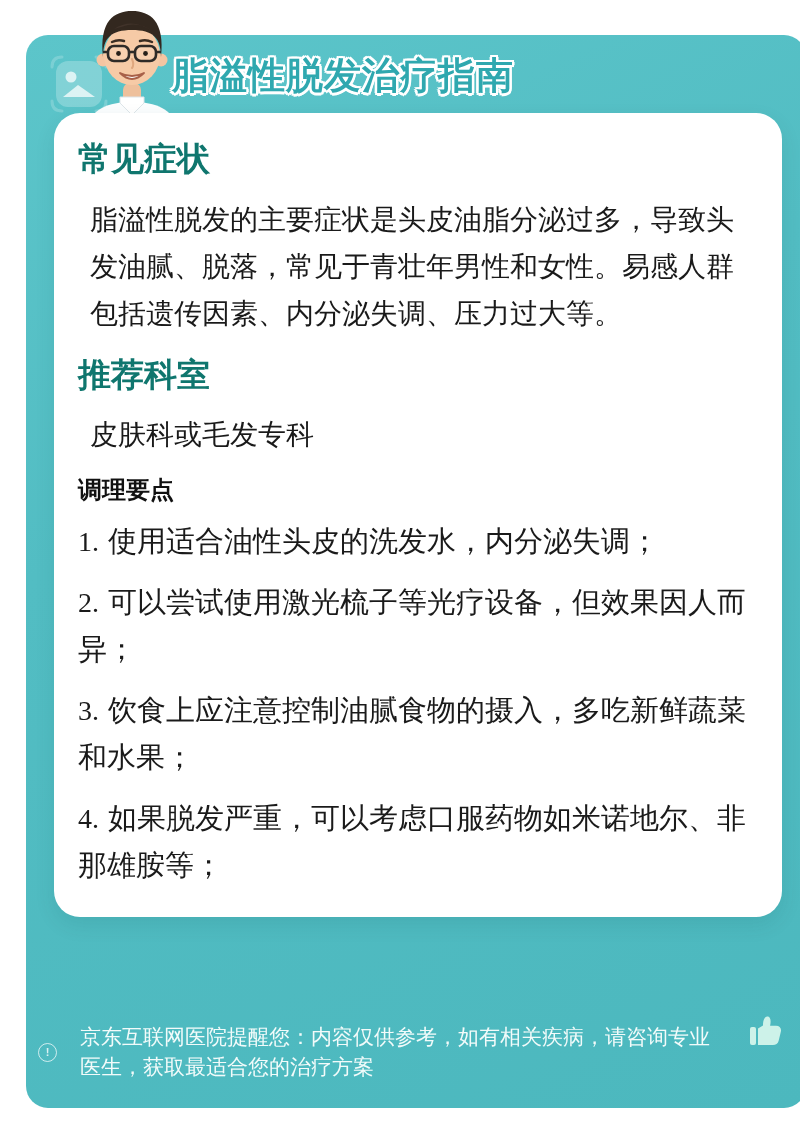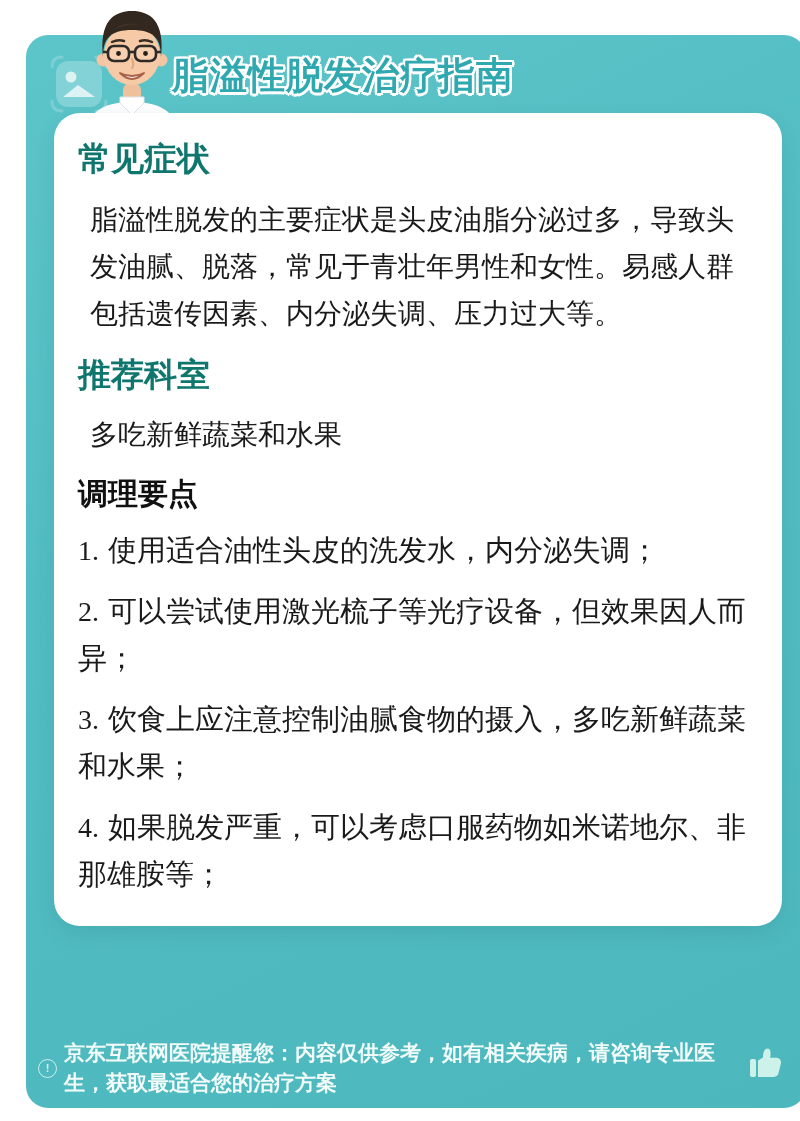--- a/index.html
+++ b/index.html
@@ -30,40 +30,40 @@
     position:absolute;left:28px;top:78px;width:728px;
     box-sizing:border-box;
     background:#ffffff;border-radius:26px;
     padding:24px 24px 28px 24px;
     z-index:2;
     box-shadow:0 8px 20px rgba(0,70,72,.10);
     color:#151515;
   }
   .h-big{font-size:33px;line-height:1.35;font-weight:700;margin:6px 0 14px;color:#0f766e;}
   .h-big.first{margin-top:0;}
-  .h-mid{font-size:30px;line-height:1.35;font-weight:800;margin:4px 0 12px;color:#111;}
+  .h-mid{font-size:24px;line-height:1.35;font-weight:800;margin:4px 0 12px;color:#111;}
   .body-p{font-size:28px;line-height:47px;margin:0 12px 16px;color:#1a1a1a;}
   .item{font-size:29px;line-height:47px;margin:0 0 14px;color:#1a1a1a;}
   .item:last-child{margin-bottom:0;}
   .item .num{font-family:"Liberation Serif",serif;font-size:28px;margin-right:9px;}
   
   .footer{
     position:absolute;left:12px;right:16px;bottom:10px;
     display:flex;align-items:center;gap:7px;z-index:1;
   }
   .info-icon{
     flex:0 0 auto;width:17px;height:17px;border-radius:50%;
     border:1.6px solid rgba(255,255,255,.72);
     color:rgba(255,255,255,.8);
     font-size:11px;font-weight:700;line-height:17px;text-align:center;
     align-self:center;
   }
   .disclaimer{
-    margin:0;flex:0 1 auto;max-width:684px;
-    font-size:21px;line-height:30px;color:#f2fbfa;font-weight:bold;
+    margin:16px;flex:0 1 auto;max-width:684px;
+    font-size:21px;line-height:30px;color:#f2fbfa;
   }
   .thumb{flex:0 0 auto;width:40px;height:40px;margin-left:auto;margin-right:6px;align-self:flex-start;margin-top:6px;}
 </style>
 </head>
 <body>
 
 <div class="bubble">
 
   <div class="img-icon">
     <svg width="62" height="62" viewBox="0 0 62 62">
@@ -114,21 +114,21 @@
     </svg>
   </div>
 
   <div class="title">脂溢性脱发治疗指南</div>
 
   <div class="card">
     <h2 class="h-big first">常见症状</h2>
     <p class="body-p">脂溢性脱发的主要症状是头皮油脂分泌过多，导致头发油腻、脱落，常见于青壮年男性和女性。易感人群包括遗传因素、内分泌失调、压力过大等。</p>
 
     <h2 class="h-big">推荐科室</h2>
-    <p class="body-p">多吃新鲜蔬菜和水果</p>
+    <p class="body-p">皮肤科或毛发专科</p>
 
     <h3 class="h-mid">调理要点</h3>
 
     <p class="item"><span class="num">1.</span><span>使用适合油性头皮的洗发水，内分泌失调；</span></p>
     <p class="item"><span class="num">2.</span><span>可以尝试使用激光梳子等光疗设备，但效果因人而异；</span></p>
     <p class="item"><span class="num">3.</span><span>饮食上应注意控制油腻食物的摄入，多吃新鲜蔬菜和水果；</span></p>
     <p class="item"><span class="num">4.</span><span>如果脱发严重，可以考虑口服药物如米诺地尔、非那雄胺等；</span></p>
   </div>
 
   <div class="footer">

